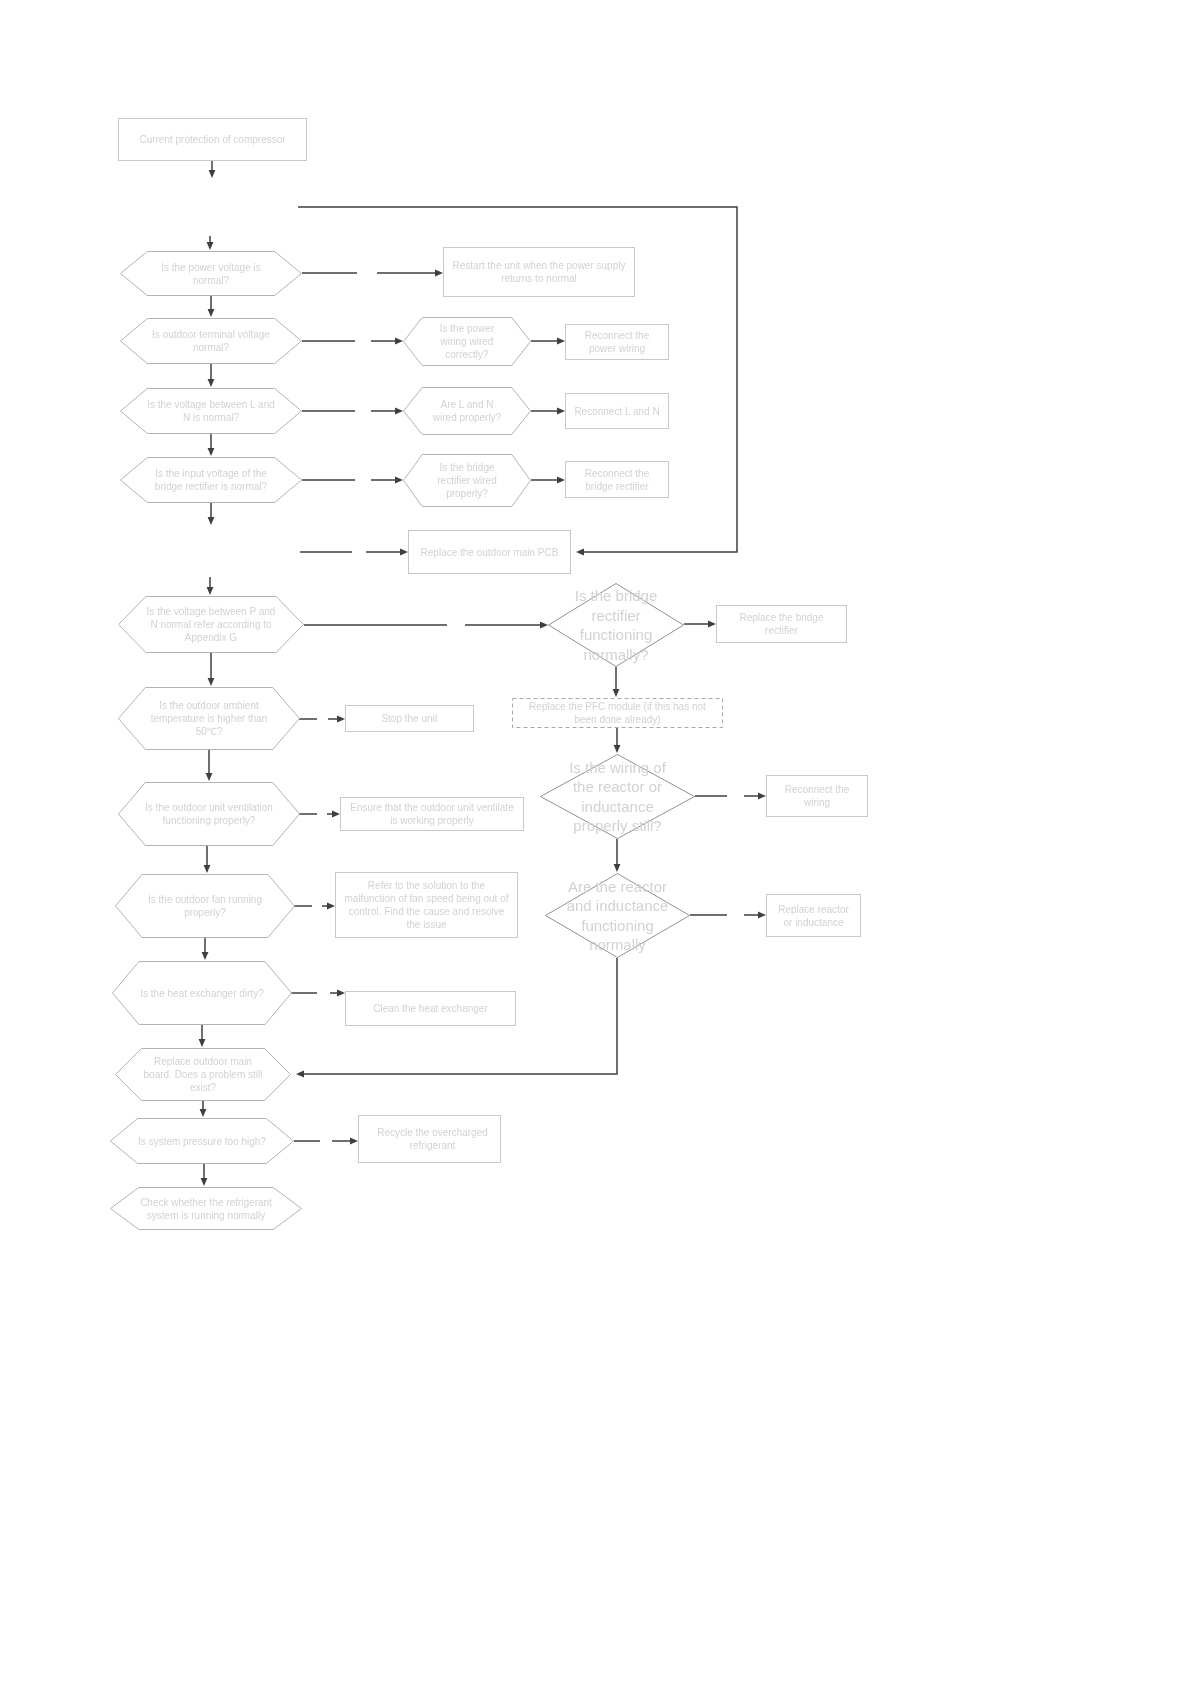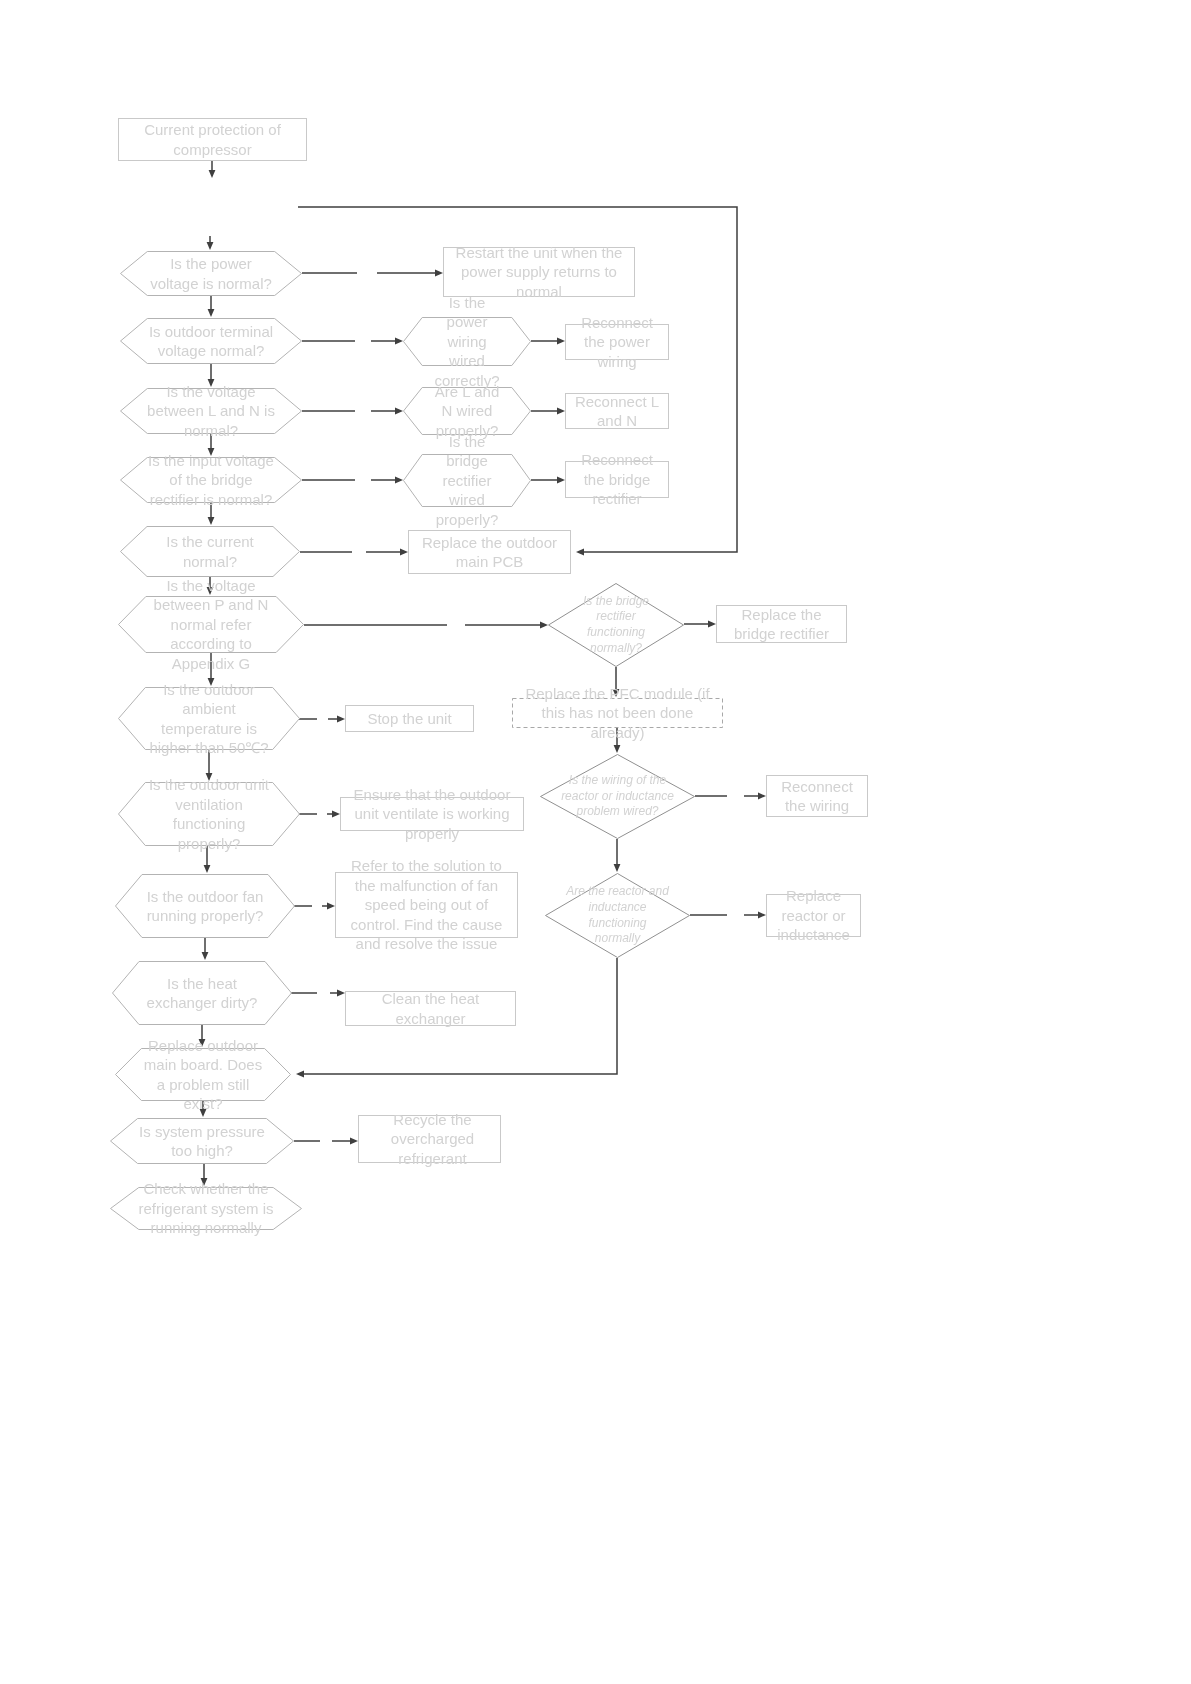--- a/index.html
+++ b/index.html
@@ -2,23 +2,23 @@
 <html style="--text-color: #d2d2d2;"><head>
 <meta charset="utf-8">
 <style>
   html,body{margin:0;padding:0;background:#ffffff;}
   body{width:1191px;height:1684px;position:relative;font-family:"Liberation Sans",sans-serif;}
   #canvas{position:absolute;left:0;top:0;width:1191px;height:1684px;}
   #edges{position:absolute;left:0;top:0;}
   .node{position:absolute;display:flex;align-items:center;justify-content:center;box-sizing:border-box;}
   .node .shape{position:absolute;left:0;top:0;}
   .node .label{position:relative;text-align:center;color:var(--text-color,#d2d2d2);
-               font-size:15px;line-height:1.3;padding:0 8px;z-index:2;}
+               font-size:10px;line-height:1.3;padding:0 8px;z-index:2;}
   .node.hex .label{padding:0 26px;}
-  .node.diamond .label{padding:0 20px;font-size:12px;font-style:italic;}
+  .node.diamond .label{padding:0 20px;font-size:15px;}
   .node.rect-dashed .label{padding:0 6px;}
 </style>
 </head>
 <body>
 
 <div id="canvas">
   <svg id="edges" xmlns="http://www.w3.org/2000/svg" width="1191" height="1684" viewBox="0 0 1191 1684">
       <polyline points="212,161 212,170" fill="none" stroke="#3f3f3f" stroke-width="1.5"></polyline>
       <polygon points="212,178 208.6,170 215.4,170" fill="#3f3f3f"></polygon>
       <polyline points="210,236 210,242" fill="none" stroke="#3f3f3f" stroke-width="1.5"></polyline>
@@ -128,26 +128,20 @@
         <polygon points="27.3,0.5 154.7,0.5 181.5,23 154.7,45.5 27.3,45.5 0.5,23" fill="#ffffff" stroke="#b3b3b3" stroke-width="1"></polygon>
       </svg>
       <div class="label">Is outdoor terminal voltage normal?</div>
     </div>
     <div class="node hex" style="left: 120px; top: 457px; width: 182px; height: 46px;">
       <svg class="shape" width="182" height="46" viewBox="0 0 182 46">
         <polygon points="27.3,0.5 154.7,0.5 181.5,23 154.7,45.5 27.3,45.5 0.5,23" fill="#ffffff" stroke="#b3b3b3" stroke-width="1"></polygon>
       </svg>
       <div class="label">Is the input voltage of the bridge rectifier is normal?</div>
     </div>
-    <div class="node hex" style="left: 120px; top: 526px; width: 180px; height: 51px;">
-      <svg class="shape" width="180" height="51" viewBox="0 0 180 51">
-        <polygon points="27,0.5 153,0.5 179.5,25.5 153,50.5 27,50.5 0.5,25.5" fill="#ffffff" stroke="#b3b3b3" stroke-width="1"></polygon>
-      </svg>
-      <div class="label">Is the current normal?</div>
-    </div>
     <div class="node hex" style="left: 118px; top: 596px; width: 186px; height: 57px;">
       <svg class="shape" width="186" height="57" viewBox="0 0 186 57">
         <polygon points="27.9,0.5 158.1,0.5 185.5,28.5 158.1,56.5 27.9,56.5 0.5,28.5" fill="#ffffff" stroke="#b3b3b3" stroke-width="1"></polygon>
       </svg>
       <div class="label">Is the voltage between P and N normal refer according to Appendix G</div>
     </div>
     <div class="node hex" style="left: 118px; top: 687px; width: 182px; height: 63px;">
       <svg class="shape" width="182" height="63" viewBox="0 0 182 63">
         <polygon points="27.3,0.5 154.7,0.5 181.5,31.5 154.7,62.5 27.3,62.5 0.5,31.5" fill="#ffffff" stroke="#b3b3b3" stroke-width="1"></polygon>
       </svg>
@@ -252,21 +246,21 @@
     <div class="node rect-dashed" style="left: 512px; top: 698px; width: 211px; height: 30px;">
       <svg class="shape" width="211" height="30" viewBox="0 0 211 30">
         <rect x="0.5" y="0.5" width="210" height="29" stroke-dasharray="4 3" fill="#ffffff" stroke="#a8a8a8" stroke-width="1"></rect>
       </svg>
       <div class="label">Replace the PFC module (if this has not been done already)</div>
     </div>
     <div class="node diamond" style="left: 540px; top: 754px; width: 155px; height: 85px;">
       <svg class="shape" width="155" height="85" viewBox="0 0 155 85">
         <polygon points="77.5,0.5 154.5,42.5 77.5,84.5 0.5,42.5" fill="#ffffff" stroke="#909090" stroke-width="1"></polygon>
       </svg>
-      <div class="label">Is the wiring of the reactor or inductance problem wired?</div>
+      <div class="label">Is the wiring of the reactor or inductance properly still?</div>
     </div>
     <div class="node rect" style="left: 766px; top: 775px; width: 102px; height: 42px;">
       <svg class="shape" width="102" height="42" viewBox="0 0 102 42">
         <rect x="0.5" y="0.5" width="101" height="41" fill="#ffffff" stroke="#c9c9c9" stroke-width="1"></rect>
       </svg>
       <div class="label">Reconnect the wiring</div>
     </div>
     <div class="node diamond" style="left: 545px; top: 873px; width: 145px; height: 85px;">
       <svg class="shape" width="145" height="85" viewBox="0 0 145 85">
         <polygon points="72.5,0.5 144.5,42.5 72.5,84.5 0.5,42.5" fill="#ffffff" stroke="#909090" stroke-width="1"></polygon>

